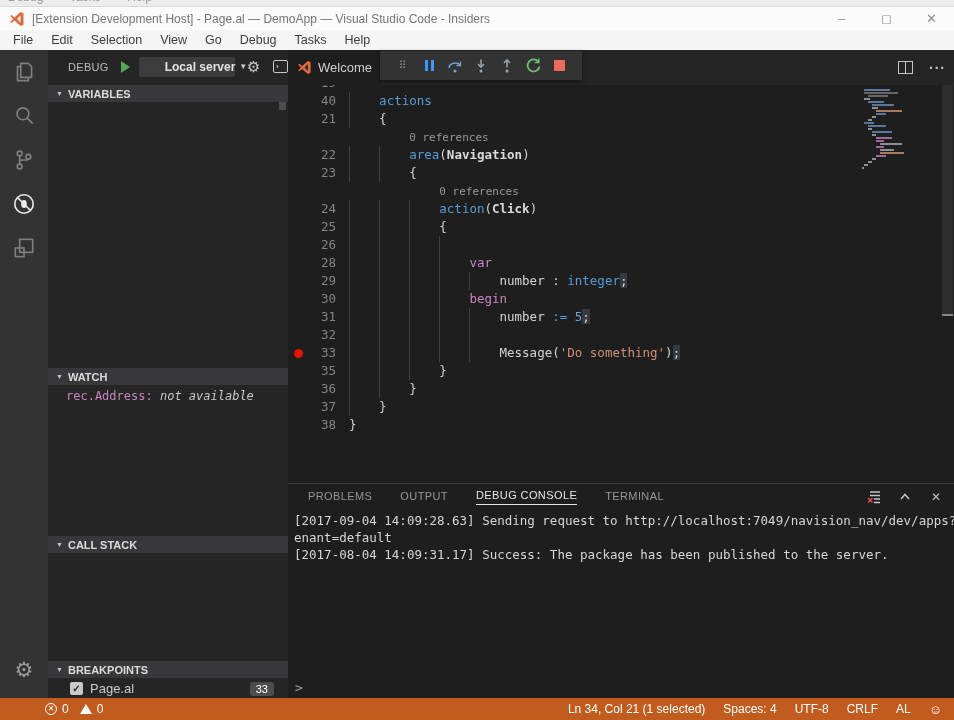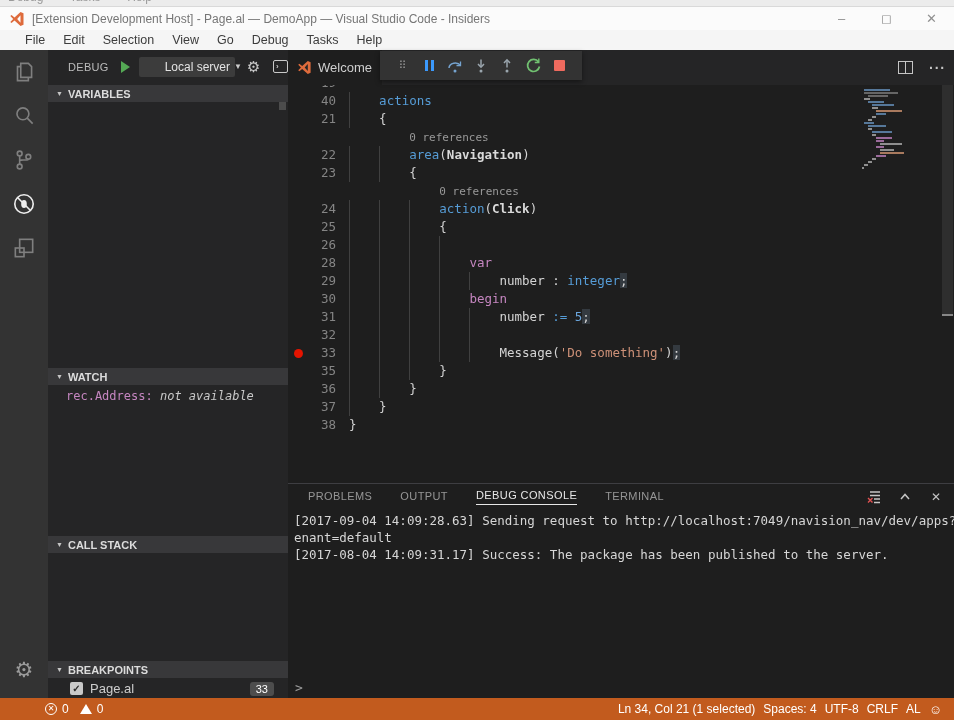--- a/index.html
+++ b/index.html
@@ -15,40 +15,40 @@
   .titlebar { position:absolute; left:0; top:7px; width:954px; height:23px; background:#fbfbfb;
               display:flex; align-items:center; }
   .titlebar .vs-logo { margin-left:9px; width:16px; height:16px; flex:0 0 16px; }
   .title-text { margin-left:7px; font-size:12px; color:#767676; white-space:nowrap; }
   .win-controls { position:absolute; right:0; top:0; height:23px; display:flex; }
   .win-btn { width:45px; height:23px; display:flex; align-items:center; justify-content:center;
              color:#8f8f8f; font-size:13px; }
 
   
   .menubar { position:absolute; left:0; top:30px; width:954px; height:20px; background:#f5f5f5;
-             display:flex; align-items:center; padding-left:16px; }
+             display:flex; align-items:center; padding-left:4px; }
   .menu-item { font-size:12.5px; color:#3c3c3c; padding:0 9px; }
 
   
   .activitybar { position:absolute; left:0; top:50px; width:48px; height:648px; background:#333333; }
   .act-item { width:48px; height:44px; display:flex; align-items:center; justify-content:center; }
   .act-item svg { stroke:#7f7f7f; fill:none; stroke-width:1.5; }
   .act-item.active svg { stroke:#ededed; }
   .act-gear { position:absolute; bottom:18px; left:0; width:48px; text-align:center;
               font-size:21px; color:#9a9a9a; line-height:21px; }
 
   
   .sidebar { position:absolute; left:48px; top:50px; width:240px; height:648px; background:#252526; overflow:hidden; }
   .debug-header { position:absolute; left:0; top:0; width:240px; height:33px; display:flex; align-items:center; }
   .debug-title { font-size:11px; color:#bcbcbc; margin-left:20px; letter-spacing:.3px; }
   .play-btn { margin-left:12px; width:0; height:0; border-left:9px solid #54a854;
               border-top:6px solid transparent; border-bottom:6px solid transparent; }
   .config-select { margin-left:9px; width:96px; height:20px; background:#3c3c3c; border-radius:2px;
                    display:flex; align-items:center; padding:0 6px; }
-  .config-select .cfg-label { flex:1; font-size:12px; color:#e3e3e3; font-weight:normal; white-space:nowrap;padding-left:20px; }
+  .config-select .cfg-label { flex:1; font-size:12px; color:#e3e3e3; font-weight:bold; white-space:nowrap;padding-left:20px; }
   .config-select .caret { font-size:8px; color:#cccccc; margin-left:4px; }
   .hdr-gear { margin-left:12px; font-size:15px; color:#c9c9c9; }
   .console-ico { margin-left:13px; width:18px; height:13px; border:1px solid #c9c9c9; border-radius:2px;
                  font-size:8px; color:#c9c9c9; line-height:11px; padding-left:2px; font-weight:bold; }
   .section-hdr { position:absolute; left:0; width:240px; height:17px; background:#38383a;
                  display:flex; align-items:center; font-size:11px; font-weight:bold; color:#dcdcdc; }
   .section-hdr .tw { font-size:7px; margin:0 5px 0 8px; color:#c5c5c5; }
   .watch-item { position:absolute; left:18px; top:339px; font-family:"DejaVu Sans Mono", monospace; font-size:12px; white-space:pre; }
   .watch-name { color:#c586c0; }
   .watch-val { color:#c8c8c8; font-style:italic; }
@@ -124,21 +124,21 @@
                    font-size:13px; color:#9d9d9d; }
 
   
   .statusbar { position:absolute; left:0; top:698px; width:954px; height:22px;
                display:flex; align-items:center; color:#ffffff; font-size:12px; }
   .sb-left { display:flex; align-items:center; margin-left:45px; gap:5px; }
   .err-ico { width:12px; height:12px; border:1px solid #fff; border-radius:50%;
              font-size:8px; line-height:10px; text-align:center; }
   .warn-ico { position:relative; width:0; height:0; border-left:6px solid transparent;
               border-right:6px solid transparent; border-bottom:10px solid #ffffff; margin-left:6px; }
-  .sb-right { margin-left:auto; display:flex; gap:8px; margin-right:12px; }
+  .sb-right { margin-left:auto; display:flex; gap:18px; margin-right:12px; }
   .smiley { font-size:13px; }
 </style>
 </head>
 <body>
 
 <div class="app">
 
   <div class="sliver">
     <span>Debug        Tasks        Help</span>
   </div>

